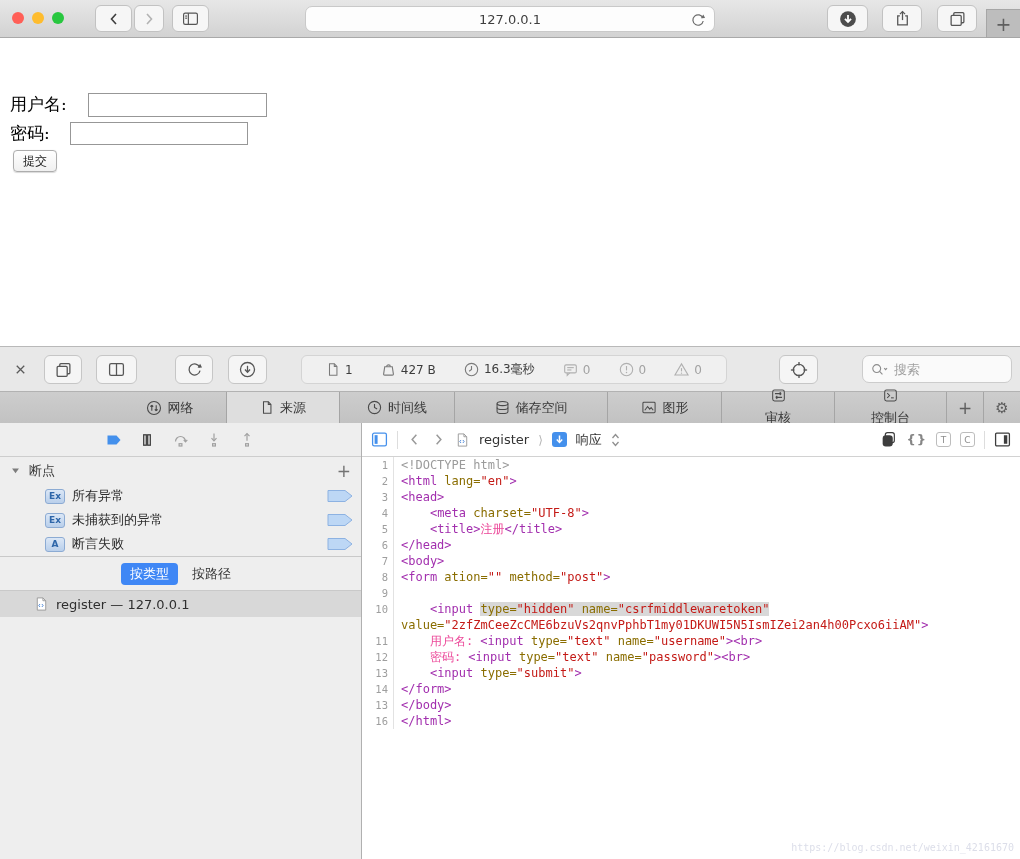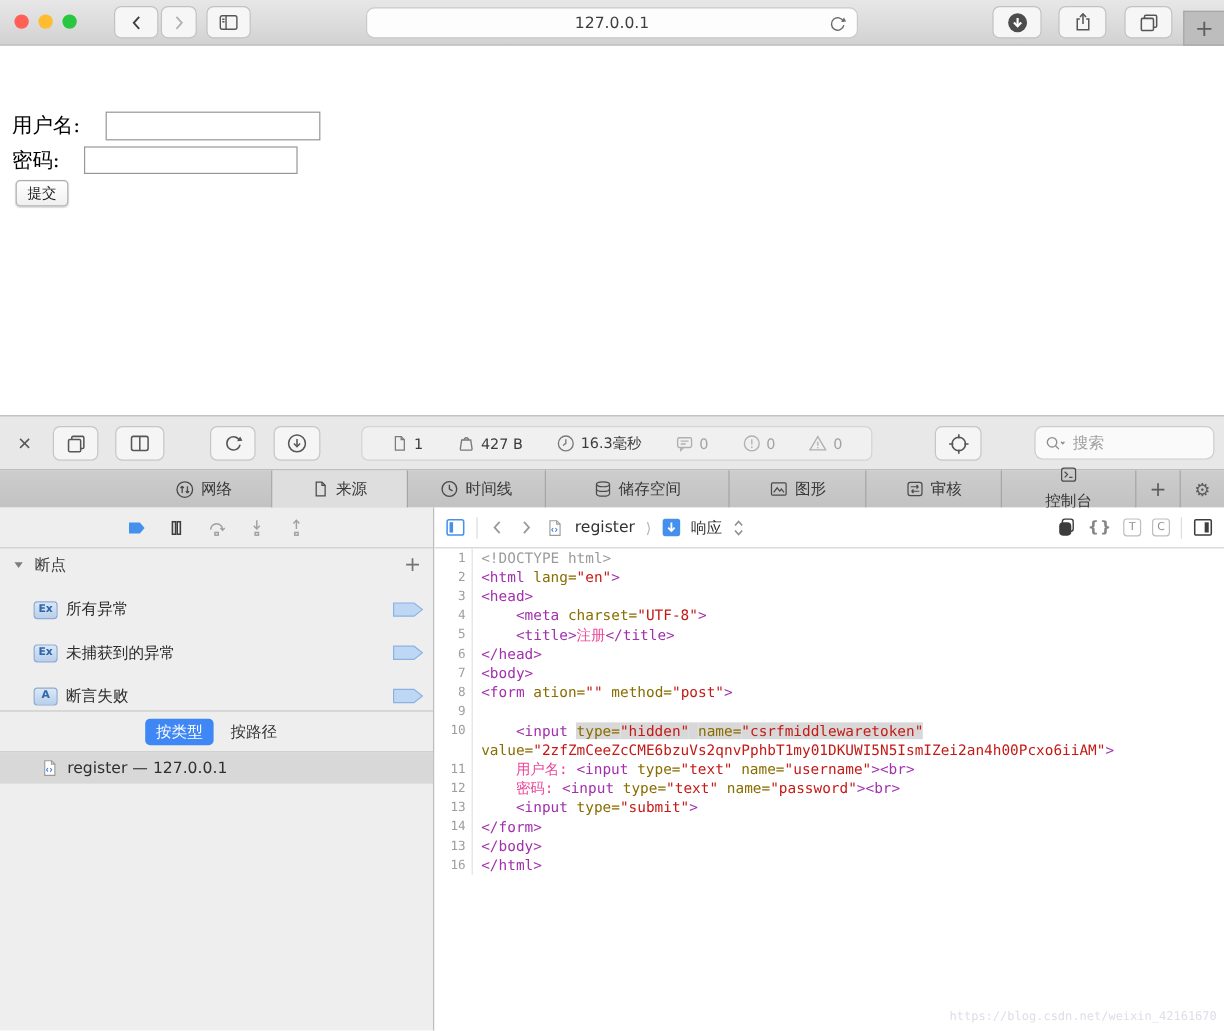--- a/index.html
+++ b/index.html
@@ -66,21 +66,21 @@
   .tab-gear{width:36px;border-right:none;font-size:15px;color:#5d5d5d;}
 
   
   .main{position:absolute;left:0;top:423px;width:1020px;height:436px;display:flex;}
   .sidebar{width:362px;background:#eeeeee;border-right:1px solid #b0b0b0;flex:none;
     display:flex;flex-direction:column;}
   .dbgbar{height:34px;border-bottom:1px solid #cdcdcd;display:flex;align-items:center;
     justify-content:center;gap:17px;flex:none;}
   .bph{height:27px;display:flex;align-items:center;padding:0 10px;flex:none;font-size:13px;color:#3a3a3a;}
   .bph .plus{margin-left:auto;font-size:17px;color:#737373;}
-  .bpi{height:24px;display:flex;align-items:center;padding-left:28px;position:relative;flex:none;font-size:13px;color:#2c2c2c;margin-top:12px;}
+  .bpi{height:24px;display:flex;align-items:center;padding-left:45px;position:relative;flex:none;font-size:13px;color:#2c2c2c;}
   .badge{width:20px;height:15px;border-radius:3px;background:linear-gradient(#dbe7f6,#b9cfeb);
     border:1px solid #8cabd3;color:#2e66a9;font-size:9px;font-weight:bold;
     display:flex;align-items:center;justify-content:center;margin-right:7px;}
   .bptoggle{position:absolute;right:8px;top:4px;}
   .sdiv{height:1px;background:#c9c9c9;flex:none;}
   .segrow{height:34px;display:flex;align-items:center;justify-content:center;gap:5px;
     border-bottom:1px solid #c9c9c9;flex:none;}
   .seg{font-size:13px;color:#333;padding:2px 9px;border-radius:4px;}
   .seg.active{background:#3f87f5;color:#fff;}
   .resrow{height:26px;display:flex;align-items:center;padding-left:34px;gap:7px;
@@ -373,21 +373,21 @@
       </div>
       <div class="tab" style="width: 114px;">
         <span class="ticon">
           <svg width="16" height="15" viewBox="0 0 16 16" fill="none" stroke="#4a4a4a" stroke-width="1.1">
             <rect x="1.5" y="2.5" width="13" height="11" rx="1"></rect>
             <path d="M3.5 11 L6.5 7 L8.8 9.8 L10.3 8 L12.5 11"></path>
           </svg>
         </span>
         <span>图形</span>
       </div>
-      <div class="tab" style="width: 113px;">
+      <div class="tab" style="width: 113px; flex-direction: column;">
         <span class="ticon">
           <svg width="15" height="15" viewBox="0 0 16 16" fill="none" stroke="#4a4a4a" stroke-width="1.1">
             <rect x="1.8" y="2.2" width="12.4" height="11.6" rx="2"></rect>
             <path d="M4.2 6 H11 M11 6 L9.3 4.4 M11 6 L9.3 7.6"></path>
             <path d="M11.8 10 H5 M5 10 L6.7 8.4 M5 10 L6.7 11.6"></path>
           </svg>
         </span>
         <span>审核</span>
       </div>
       <div class="tab" style="width: 112px; flex-direction: column;">

